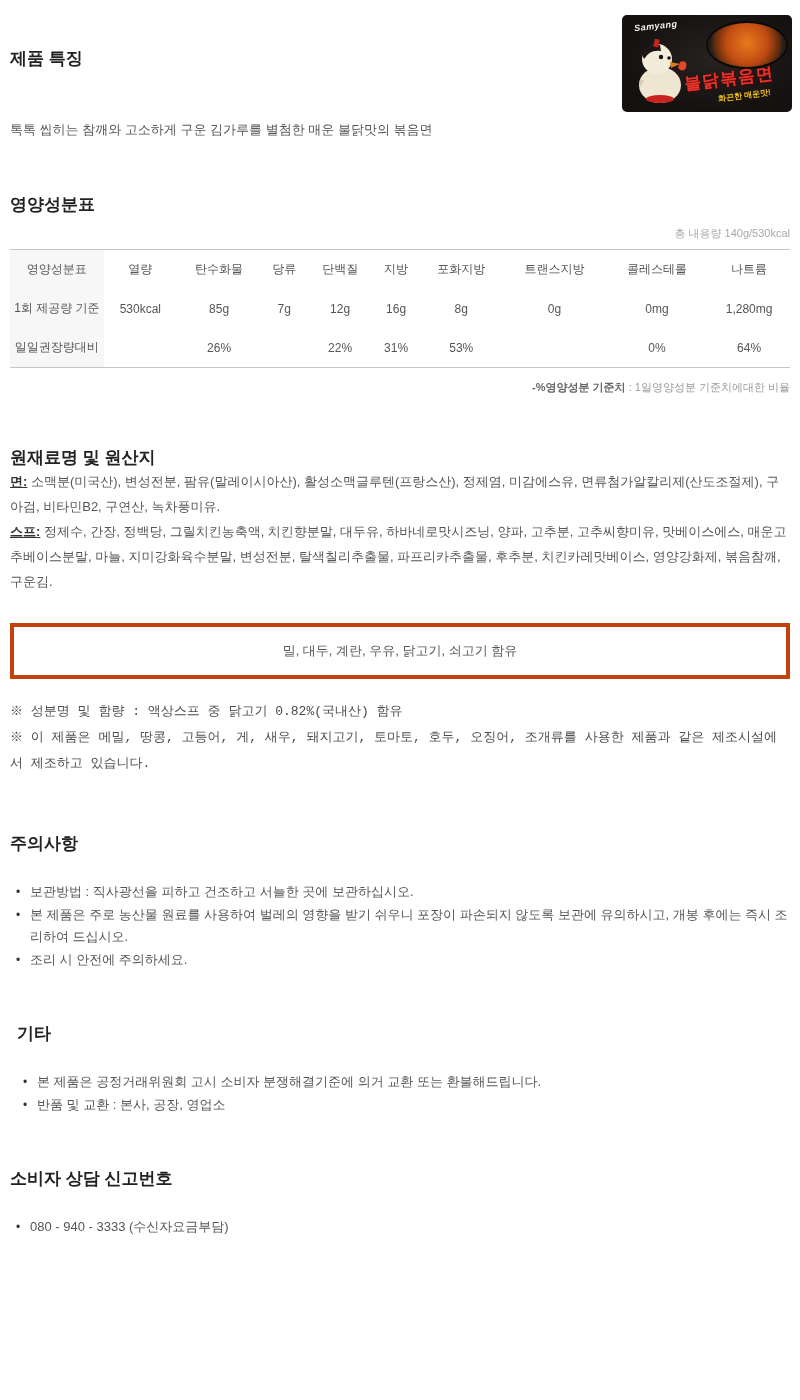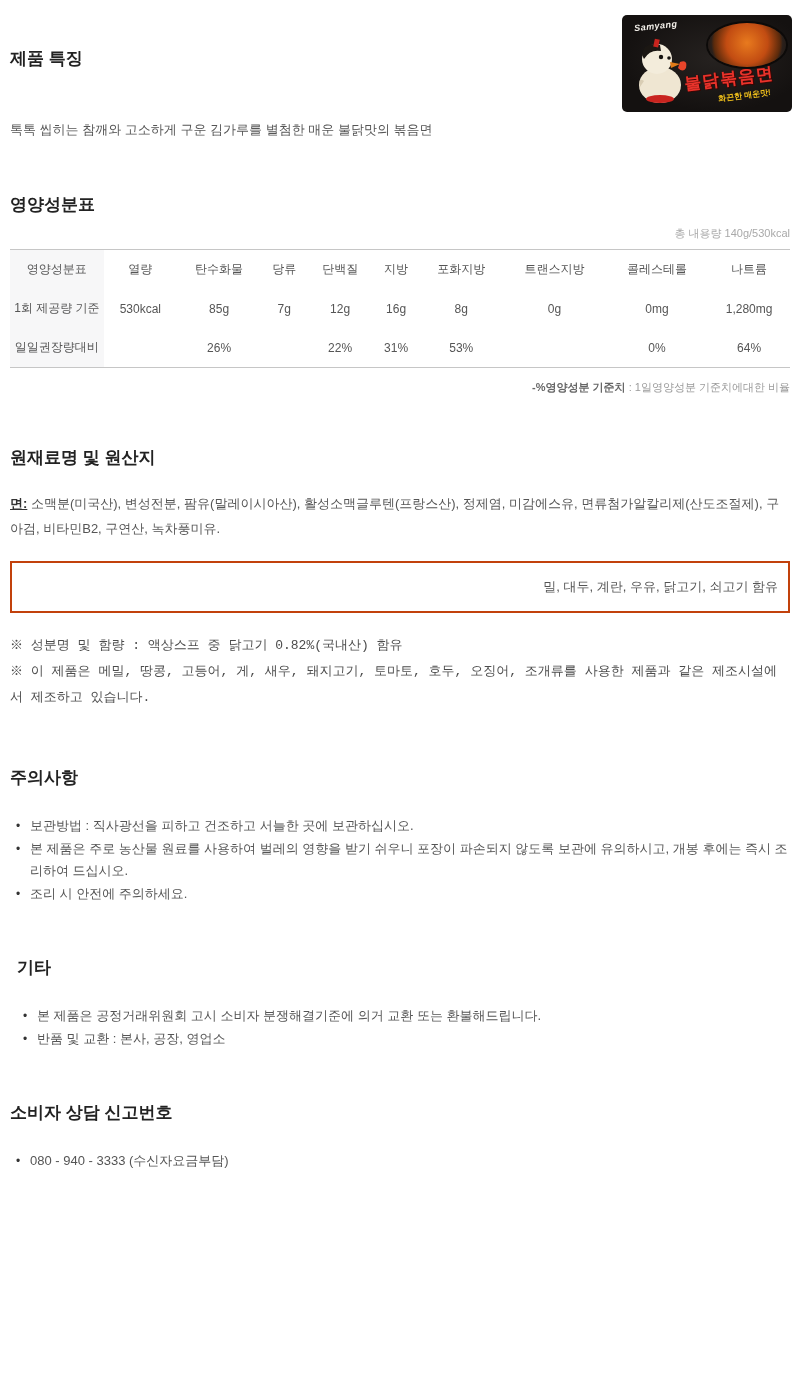--- a/index.html
+++ b/index.html
@@ -61,25 +61,25 @@
     border-top:1px solid #c6c6c6; border-bottom:1px solid #c6c6c6;
     font-size:12px; color:#555;
   }
   table.nutri td { text-align:center; padding:11px 3px; font-weight:normal; }
   table.nutri td.rowhead { background:#f7f7f8; width:12%; }
   .nutri-note { text-align:right; font-size:11px; color:#9b9b9b; margin-top:12px; }
   .nutri-note .nb { color:#666; font-weight:bold; }
 
   
   .sec-ingredients { margin-top:52px; }
-  .ing-p { margin-top:22px; }
+  .ing-p { }
   .ing-label { font-weight:bold; color:#333; text-decoration:underline; }
   .allergen-box {
-    margin-top:20px; border:2px solid #c2410c; padding:15px 10px;
-    text-align:right; font-size:13px; color:#555;
+    margin-top:29px; border:4px solid #c2410c; padding:15px 10px;
+    text-align:center; font-size:13px; color:#555;
   }
   .ing-notes { margin-top:20px; font-size:13px; line-height:26px; color:#4c4c4c;font-family:Liberation Mono, monospace; }
 
   
   .sec-caution { margin-top:56px; }
   .sec-etc { margin-top:52px;margin-left:7px; }
   .sec-contact { margin-top:52px; }
   ul.bullets { list-style:none; margin:26px 0 0 0; padding:0; font-size:13px; color:#555; }
   ul.bullets li { position:relative; padding-left:20px; line-height:22px; margin-bottom:1px; }
   ul.bullets li::before {
@@ -165,20 +165,23 @@
     <div class="nutri-note">
       <span class="nb">-%영양성분 기준치</span><span> : 1일영양성분 기준치에대한 비율</span>
     </div>
   </div>
 
   <div class="sec-ingredients">
     <h2 class="sec">원재료명 및 원산지</h2>
     <p class="body-text ing-p">
       <span class="ing-label">면:</span><span> 소맥분(미국산), 변성전분, 팜유(말레이시아산), 활성소맥글루텐(프랑스산), 정제염, 미감에스유, 면류첨가알칼리제(산도조절제), 구아검, 비타민B2, 구연산, 녹차풍미유.</span>
     </p>
+    <p class="body-text ing-p">
+      <span class="ing-label">스프:</span><span> 정제수, 간장, 정백당, 그릴치킨농축액, 치킨향분말, 대두유, 하바네로맛시즈닝, 양파, 고추분, 고추씨향미유, 맛베이스에스, 매운고추베이스분말, 마늘, 지미강화육수분말, 변성전분, 탈색칠리추출물, 파프리카추출물, 후추분, 치킨카레맛베이스, 영양강화제, 볶음참깨, 구운김.</span>
+    </p>
     <div class="allergen-box">밀, 대두, 계란, 우유, 닭고기, 쇠고기 함유</div>
     <div class="ing-notes">
       <div>※ 성분명 및 함량 : 액상스프 중 닭고기 0.82%(국내산) 함유</div>
       <div>※ 이 제품은 메밀, 땅콩, 고등어, 게, 새우, 돼지고기, 토마토, 호두, 오징어, 조개류를 사용한 제품과 같은 제조시설에서 제조하고 있습니다.</div>
     </div>
   </div>
 
   <div class="sec-caution">
     <h2 class="sec">주의사항</h2>
     <ul class="bullets">

